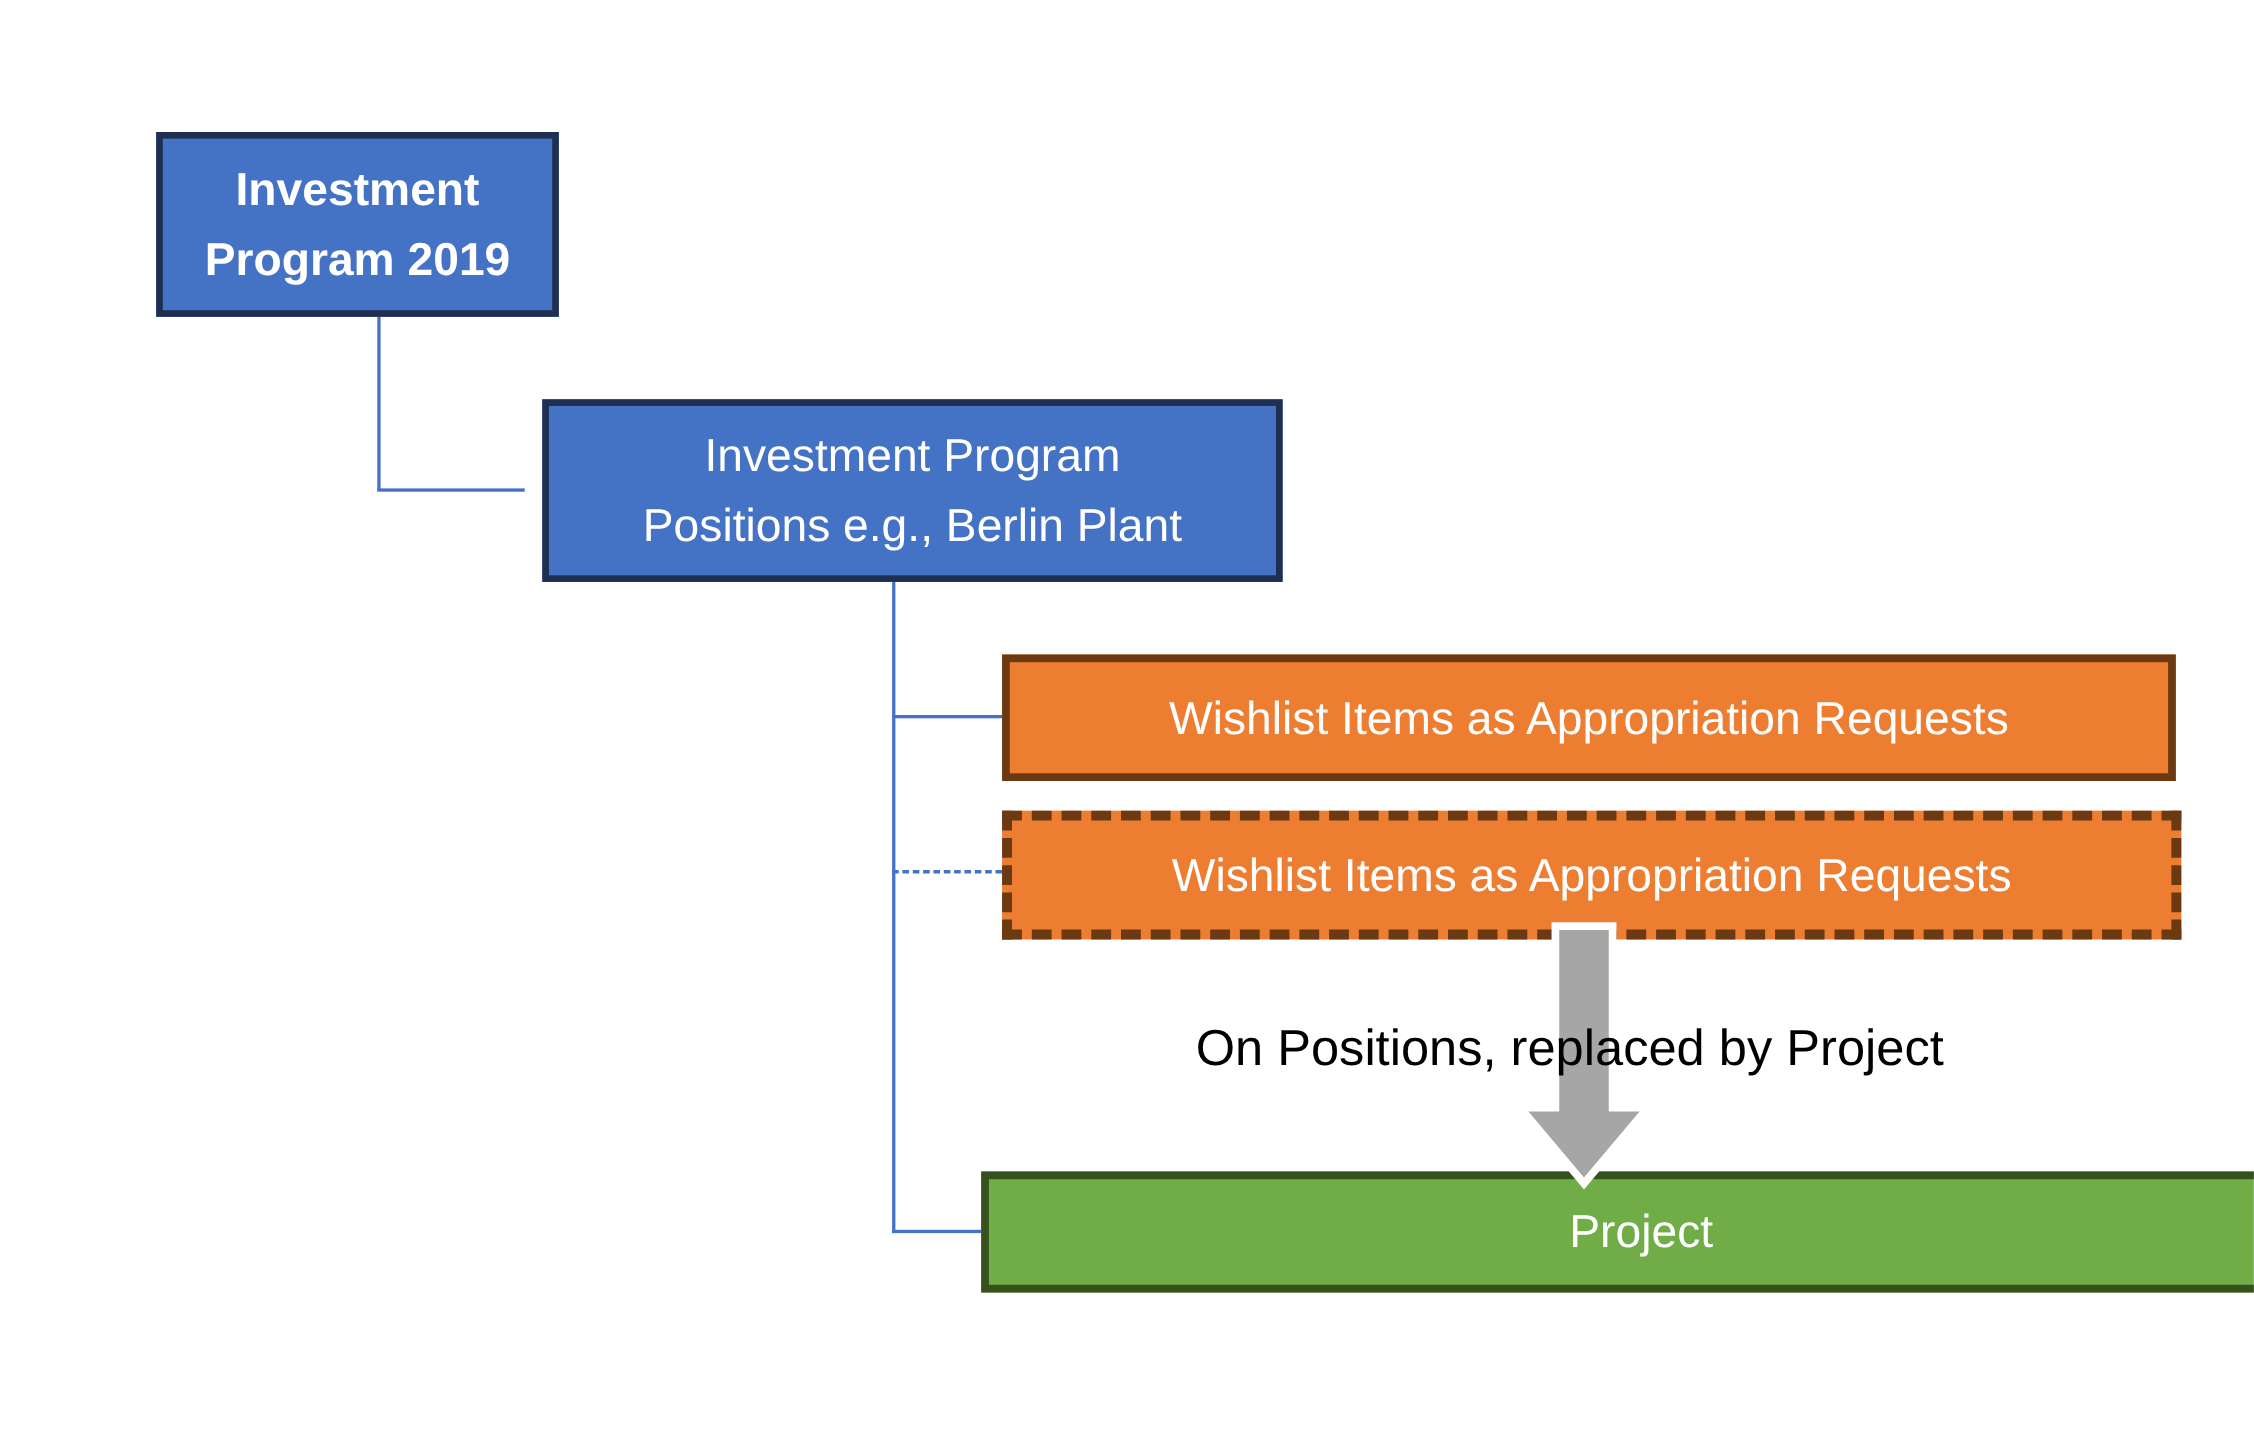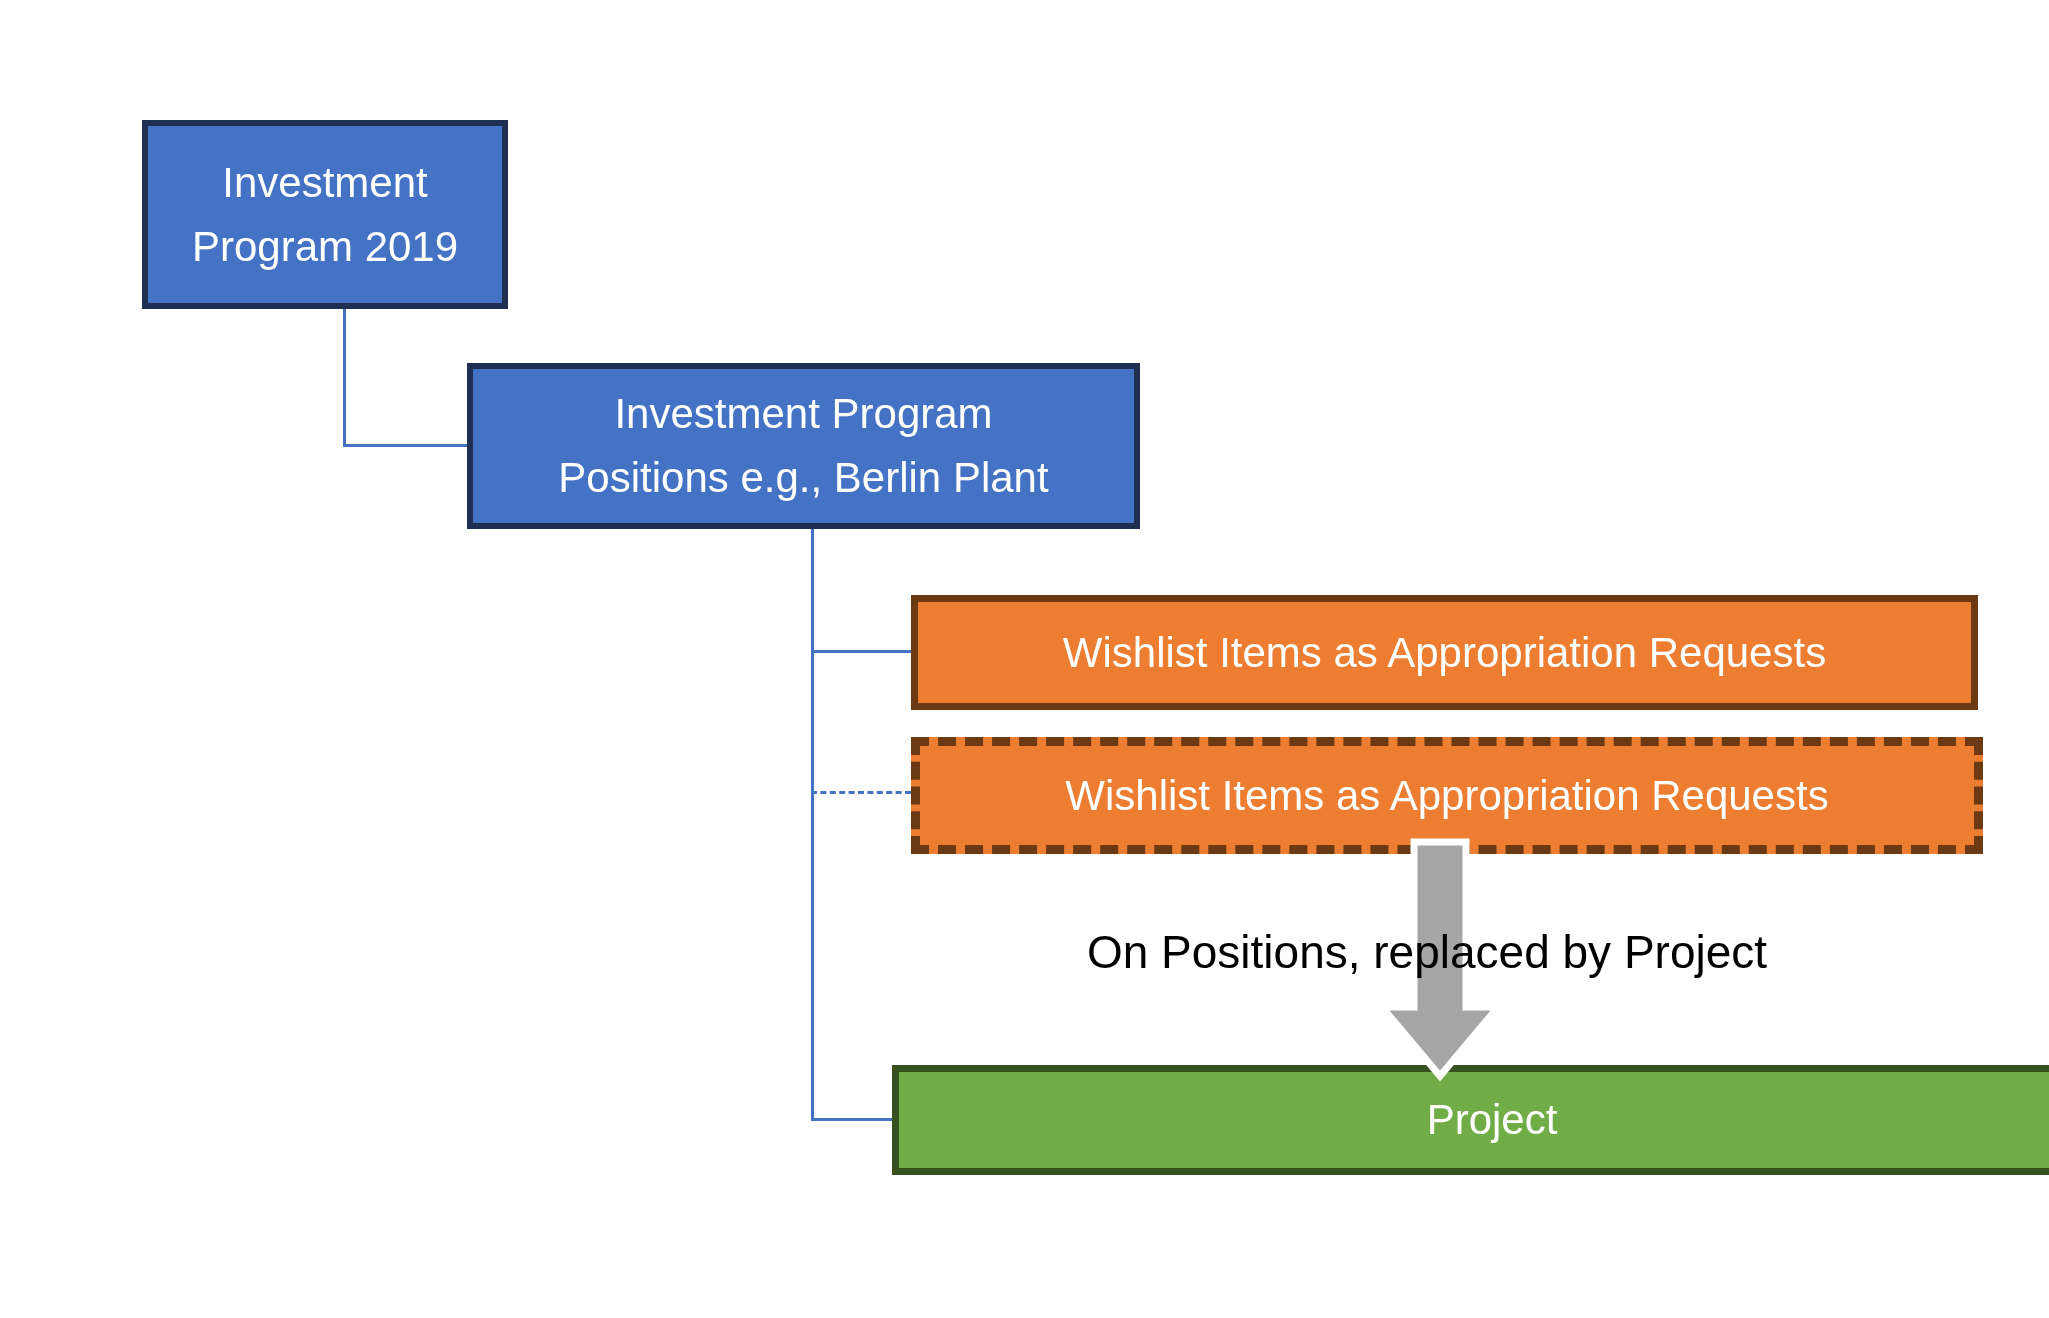--- a/index.html
+++ b/index.html
@@ -58,22 +58,22 @@
     position:absolute;
     left:1057px;top:925px;
     width:740px;
     text-align:center;
     font-size:46px;
     color:#000000;
     z-index:4;
     white-space:nowrap;
   }
   
-  #node-program{left:142px;top:120px;width:366px;height:189px;}
-  #node-positions{left:467px;top:363px;width:673px;height:166px;}
+  #node-program{left:142px;top:120px;width:366px;height:168px;font-weight:bold;}
+  #node-positions{left:493px;top:363px;width:673px;height:166px;}
   #node-wishlist-solid{left:911px;top:595px;width:1067px;height:115px;}
   #node-wishlist-dashed{left:911px;top:737px;width:1072px;height:117px;}
   #node-project{left:892px;top:1065px;width:1200px;height:110px;}
   
   #conn-v1{left:343px;top:288px;width:3px;height:158px;}
   #conn-h1{left:343px;top:444px;width:134px;height:3px;}
   #conn-trunk{left:811px;top:529px;width:3px;height:592px;}
   #conn-branch-solid{left:811px;top:650px;width:100px;height:3px;}
   #conn-branch-dashed{left:811px;top:791px;width:100px;height:0px;}
   #conn-branch-green{left:811px;top:1118px;width:81px;height:3px;}

